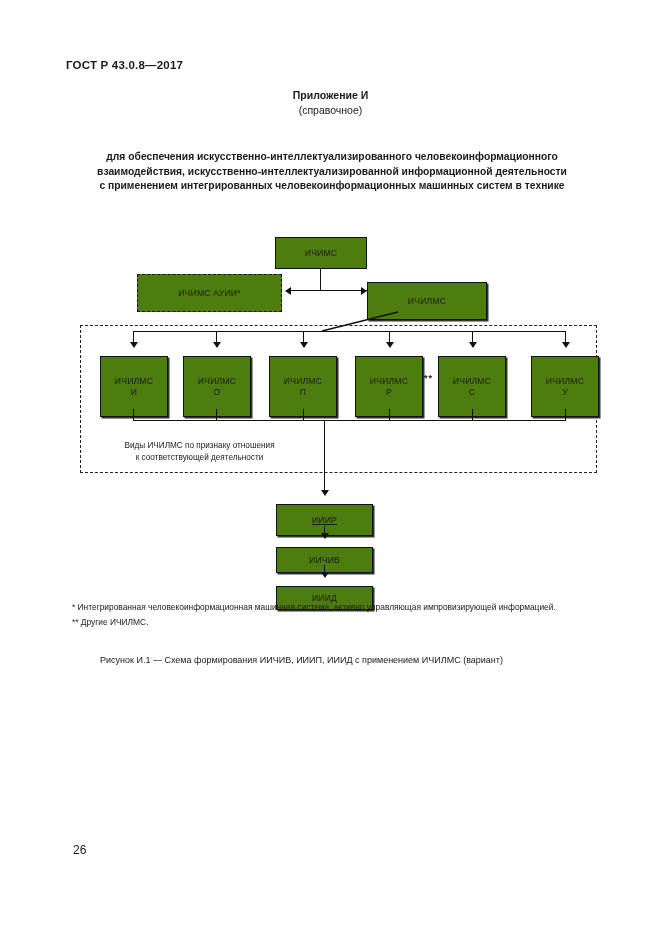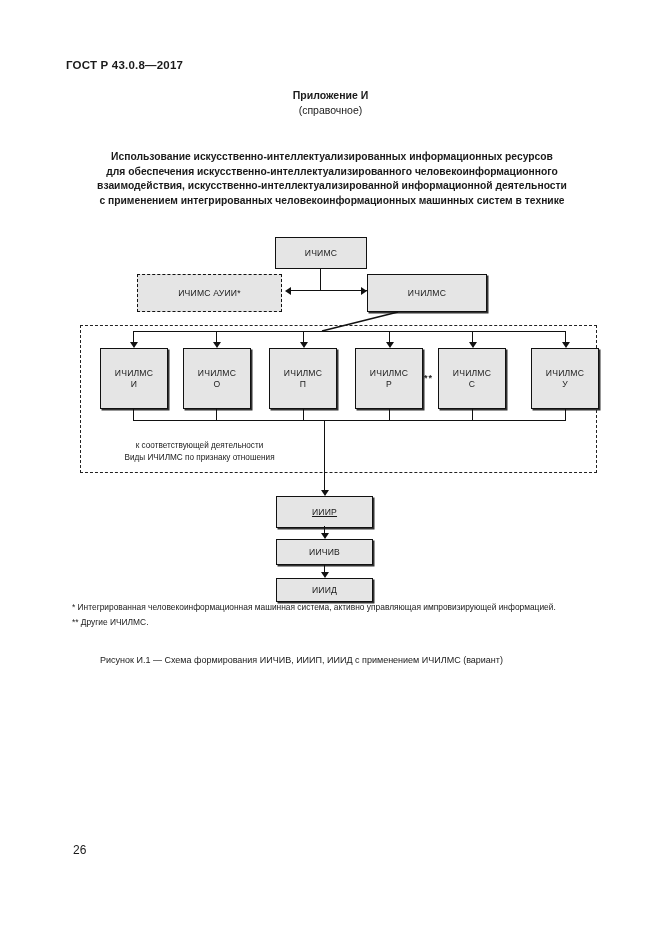--- a/index.html
+++ b/index.html
@@ -60,32 +60,33 @@
     left: 0;
     top: 0;
     width: 661px;
     height: 935px;
     pointer-events: none;
   }
   .box {
     position: absolute;
     box-sizing: border-box;
     border: 1.4px solid #111;
-    background: #e5e5e5;
+    background: #4d7c0f;
     display: flex;
     align-items: center;
     justify-content: center;
     text-align: center;
     font-size: 8.6px;
     line-height: 11px;
     letter-spacing: .2px;
     pointer-events: auto;
   }
   .box.shadowed {
     box-shadow: 1.5px 1.5px 0 0 #333;
+    margin-top: 8px;
   }
   .box.dashed {
     border: 1.3px dashed #111;
   }
   .group-dashed {
     position: absolute;
     box-sizing: border-box;
     border: 1.2px dashed #222;
     background: transparent;
     pointer-events: auto;
@@ -162,21 +163,20 @@
 <div class="page">
 
   <div class="doc-header">ГОСТ Р 43.0.8—2017</div>
 
   <div class="appendix">
     <div>Приложение И</div>
     <div class="sub">(справочное)</div>
   </div>
 
   <div class="main-title">
-    <div>Использование искусственно-интеллектуализированных информационных ресурсов</div>
     <div>для обеспечения искусственно-интеллектуализированного человекоинформационного</div>
     <div>взаимодействия, искусственно-интеллектуализированной информационной деятельности</div>
     <div>с применением интегрированных человекоинформационных машинных систем в технике</div>
   </div>
 
   <div class="diagram">
 
     <div class="box" style="left:275px; top:237px; width:92px; height:32px;">ИЧИМС</div>
 
     <div class="ln v" style="left:320px; top:269px; height:22px;"></div>
@@ -239,22 +239,22 @@
 
     <div class="ln v" style="left:133px; top:409px; height:12px;"></div>
     <div class="ln v" style="left:216px; top:409px; height:12px;"></div>
     <div class="ln v" style="left:303px; top:409px; height:12px;"></div>
     <div class="ln v" style="left:389px; top:409px; height:12px;"></div>
     <div class="ln v" style="left:472px; top:409px; height:12px;"></div>
     <div class="ln v" style="left:565px; top:409px; height:12px;"></div>
     <div class="ln h" style="left:133px; top:420px; width:433px;"></div>
 
     <div class="grp-caption" style="left:92px; top:440px; width:215px;">
+      <div>Виды ИЧИЛМС по признаку отношения</div>
       <div>к соответствующей деятельности</div>
-      <div>Виды ИЧИЛМС по признаку отношения</div>
     </div>
 
     <div class="ln v" style="left:324px; top:420px; height:72px;"></div>
     <div class="arrow-d" style="left:321px; top:490px;"></div>
 
     <div class="box shadowed" style="left:276px; top:496px; width:97px; height:32px;text-decoration:underline;">ИИИР</div>
     <div class="ln v" style="left:324px; top:526px; height:11px;"></div>
     <div class="arrow-d" style="left:321px; top:533px;"></div>
 
     <div class="box shadowed" style="left:276px; top:539px; width:97px; height:26px;">ИИЧИВ</div>

